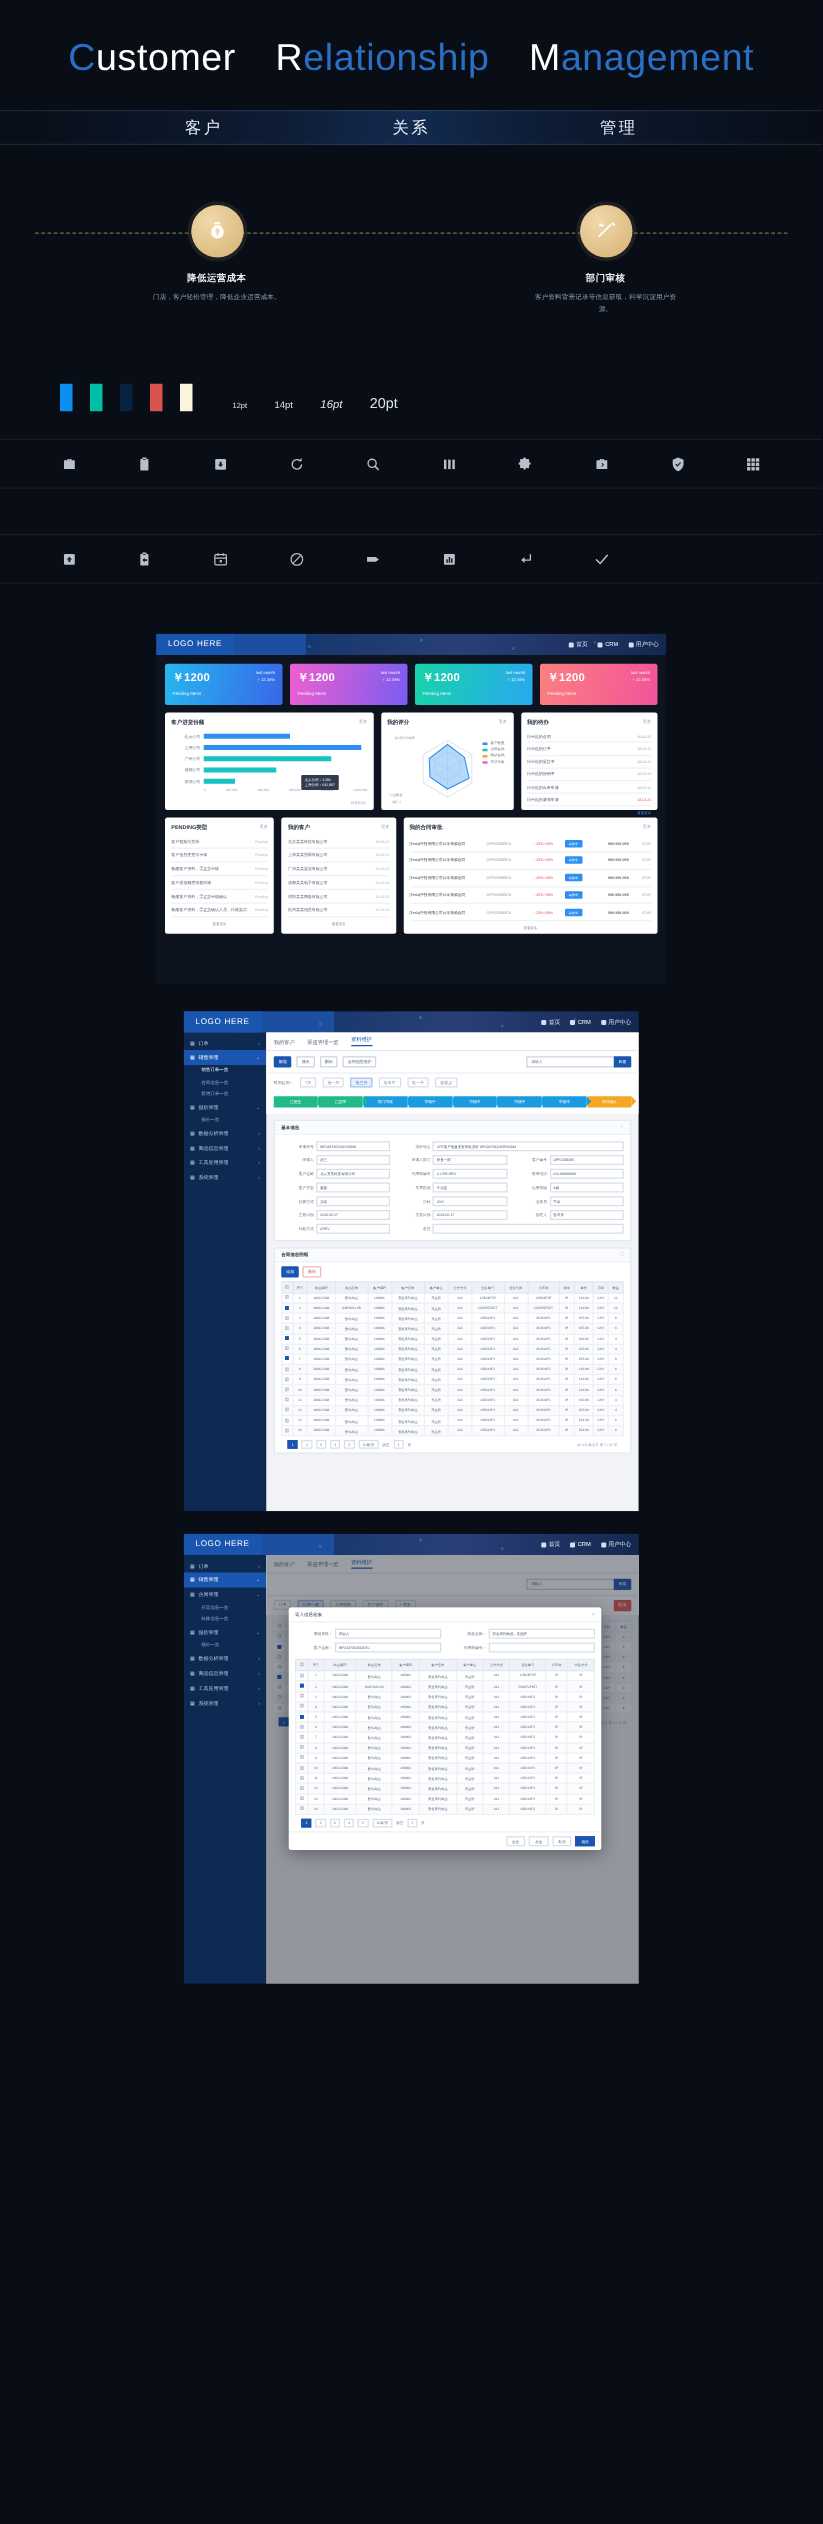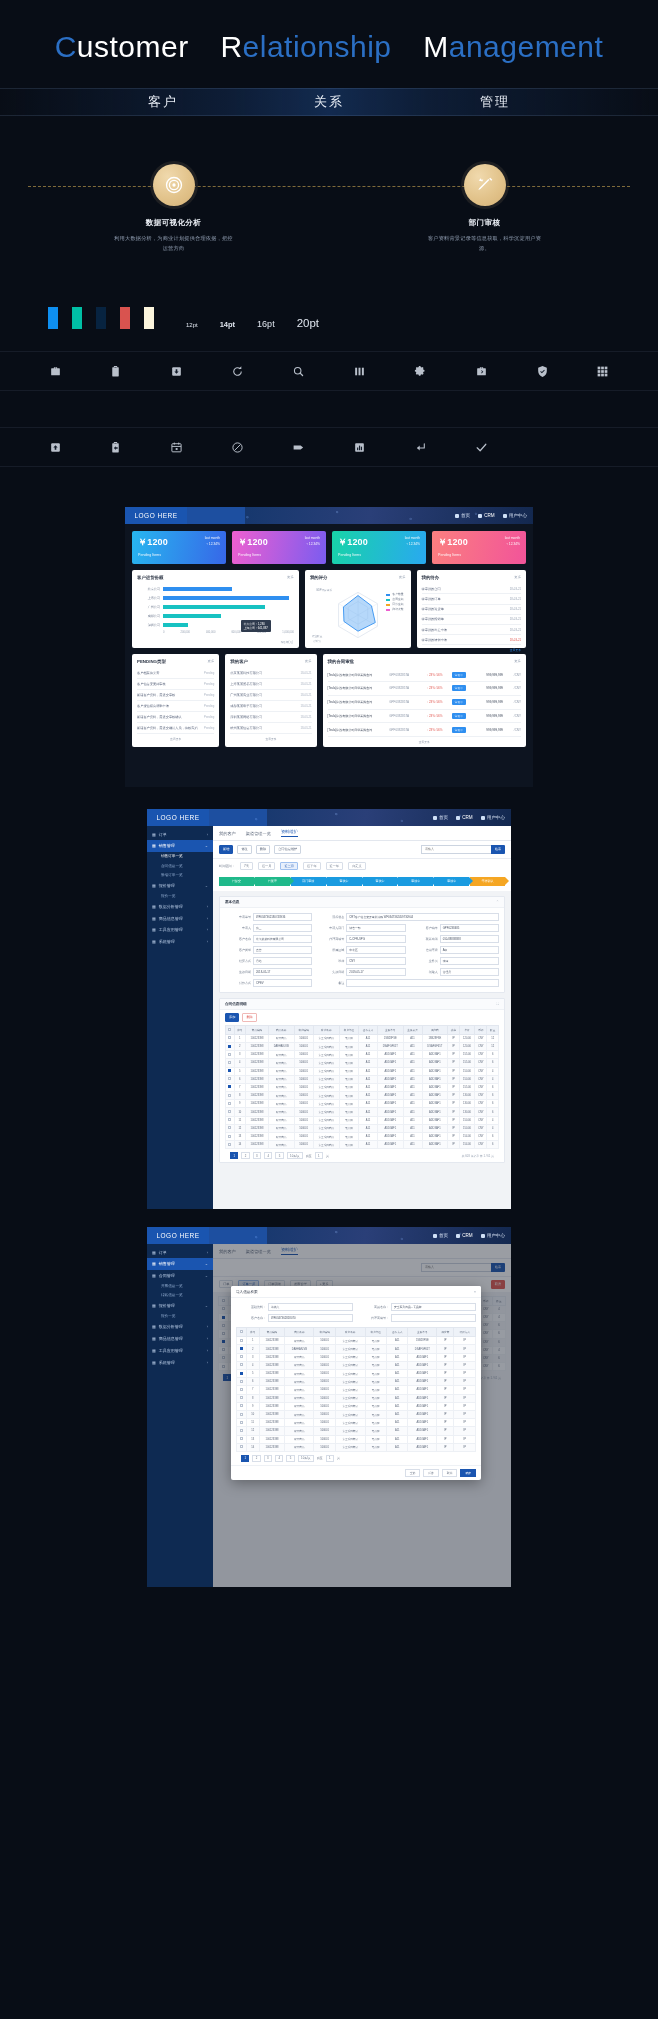--- a/index.html
+++ b/index.html
@@ -105,22 +105,22 @@
   .swatches { display: flex; gap: 14px; align-items: flex-end; }
   .sw { width: 10px; height: 22px; }
   .typesizes {
     display: flex;
     align-items: baseline;
     gap: 22px;
     margin-left: 32px;
     color: #dfe5ee;
   }
   .ts12 { font-size: 6px; }
-  .ts14 { font-size: 7.5px; font-weight: bold; }
-  .ts16 { font-size: 9px; }
+  .ts14 { font-size: 7.5px; }
+  .ts16 { font-size: 9px; font-style: italic; }
   .ts20 { font-size: 11.5px; }
 
   
   .icon-band {
     margin-top: 22px;
     border-top: 1px solid rgba(120,140,170,0.12);
     border-bottom: 1px solid rgba(120,140,170,0.12);
     padding: 9px 0;
   }
   .icon-band + .icon-band { margin-top: 36px; }
@@ -449,27 +449,25 @@
     </div>
   </div>
 </div>
 
 <div class="features">
   <div class="feat-line"></div>
   <div class="feat-row">
     <div class="feat">
       <div class="feat-circle">
         <svg width="20" height="20" viewBox="0 0 24 24">
-            <circle cx="12" cy="12" r="9" fill="none" stroke="#fff" stroke-width="1.6"></circle>
-            <circle cx="12" cy="12" r="5.5" fill="none" stroke="#fff" stroke-width="1.6"></circle>
-            <circle cx="12" cy="12" r="2" fill="#fff"></circle>
+            <path fill="#fff" d="M10 3l-1.5 2.2h7L14 3zM12 6c-3.3 0-6 3.2-6 7s2.7 6 6 6 6-2.2 6-6-2.7-7-6-7zm.7 3v1h1.3v1.2h-1.3v.8h1.3v1.2h-1.3V16h-1.4v-2.8H10V12h1.3v-.8H10V10h1.3V9z"></path>
           </svg>
       </div>
-      <div class="feat-name">数据可视化分析</div>
-      <div class="feat-desc">利用大数据分析，为商业计划提供合理依据，把控运营方向</div>
+      <div class="feat-name">降低运营成本</div>
+      <div class="feat-desc">门店，客户轻松管理，降低企业运营成本。</div>
     </div>
     <div class="feat">
       <div class="feat-circle">
         <svg width="20" height="20" viewBox="0 0 24 24">
             <path fill="#fff" d="M4 18l2.2-1 11-11-1.2-1.2-11 11zM17 4.5l2.5 2.5 1.3-1.3-2.5-2.5zM4.5 6.5L7 4l1 2 2-1-1.2 2.8z"></path>
           </svg>
       </div>
       <div class="feat-name">部门审核</div>
       <div class="feat-desc">客户资料背景记录等信息获取，科学沉淀用户资源。</div>
     </div>

